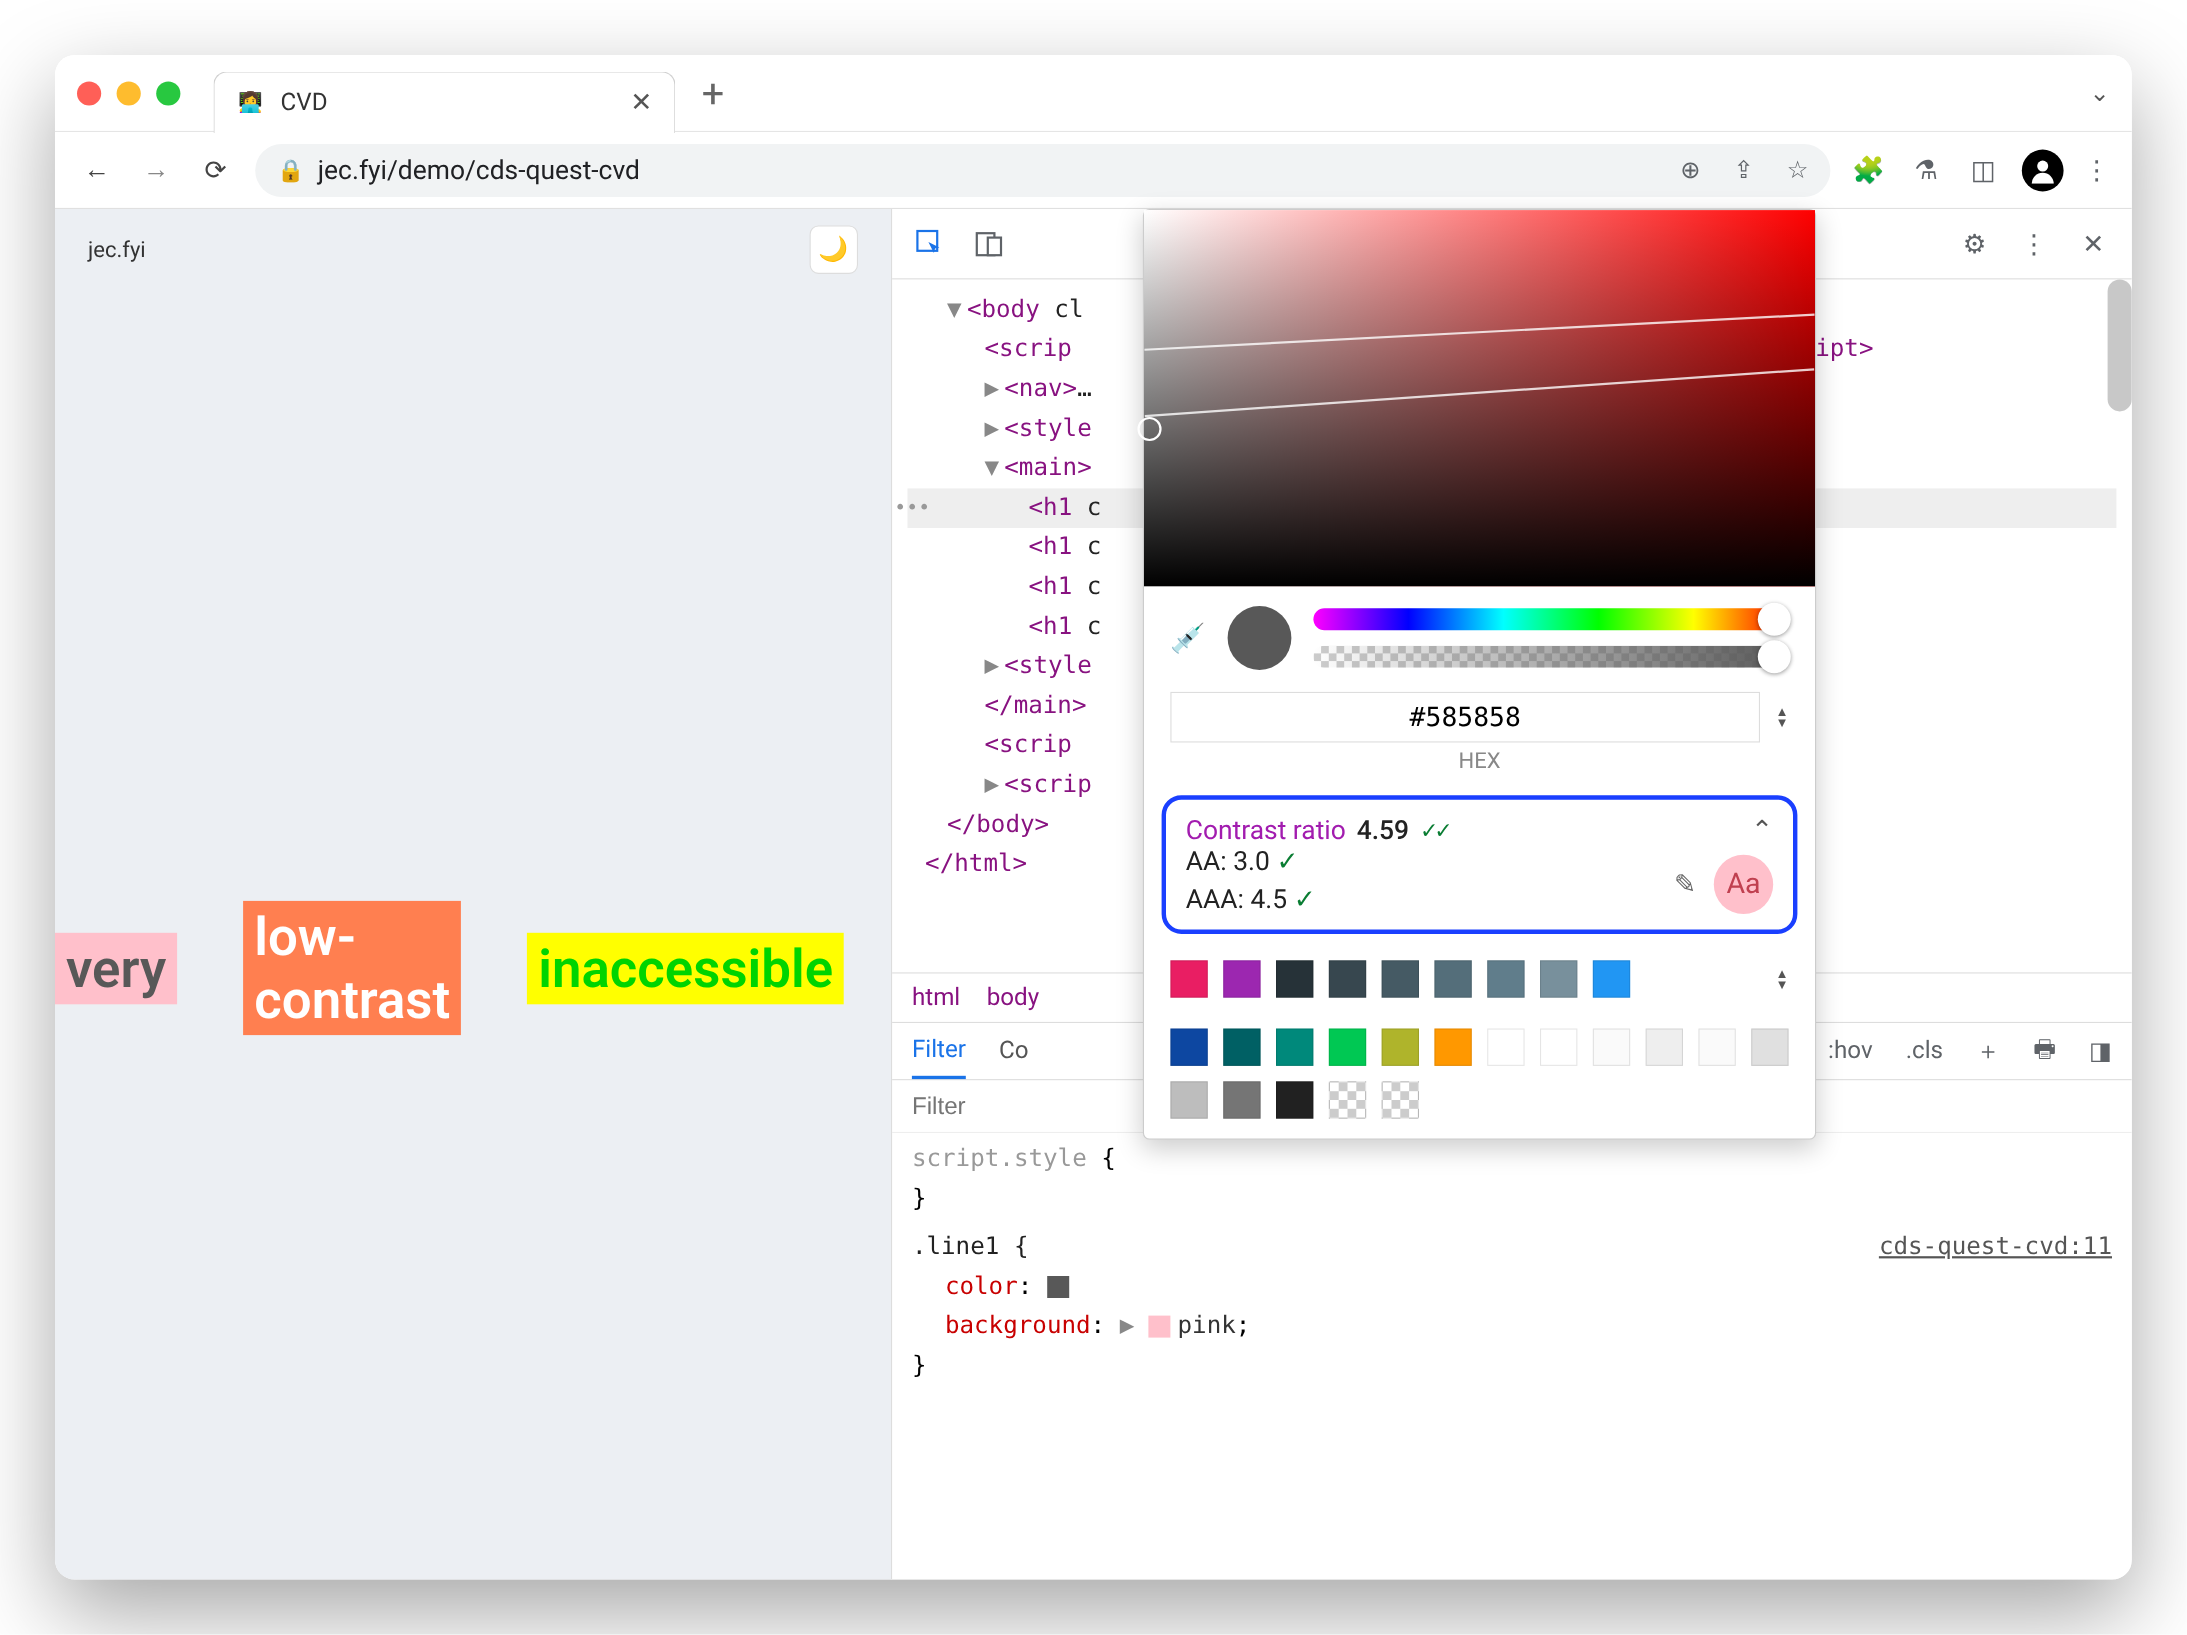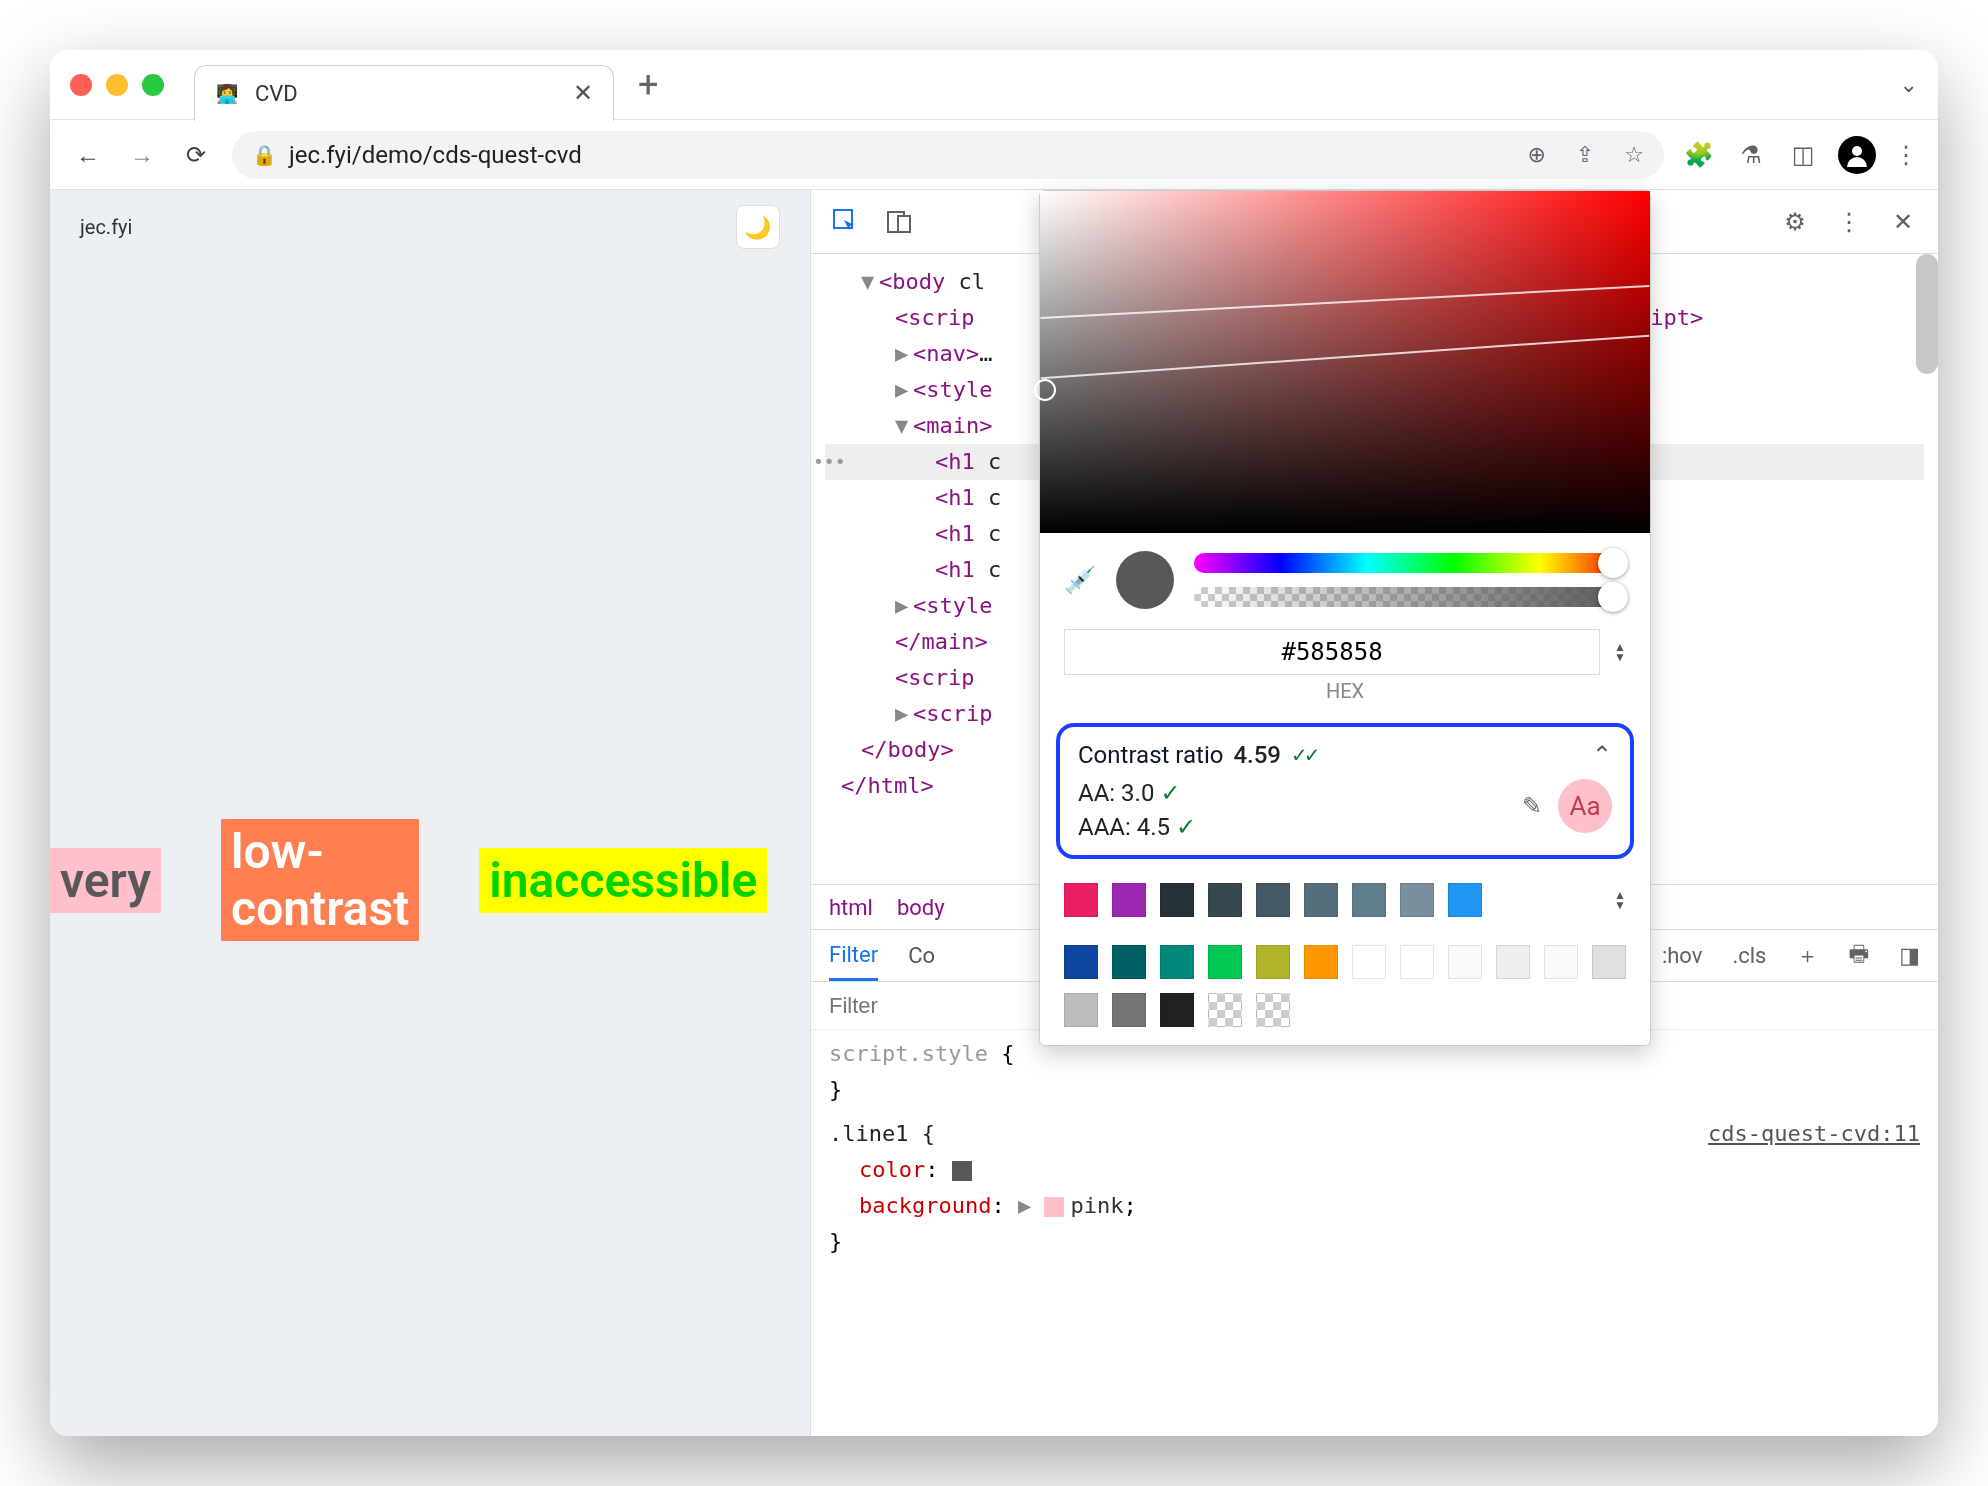--- a/index.html
+++ b/index.html
@@ -102,25 +102,25 @@
 .alpha-slider { height: 20px; border-radius: 10px; background: linear-gradient(to right, rgba(88,88,88,0), rgba(88,88,88,1)), repeating-conic-gradient(#ccc 0 25%, #fff 0 50%) 0 0/14px 14px; position: relative; }
 .slider-knob { position: absolute; right: -2px; top: -5px; width: 30px; height: 30px; border-radius: 50%; background: #fff; box-shadow: 0 1px 4px rgba(0,0,0,0.4); }
 
 .cp-hex { padding: 6px 24px 14px; display: flex; align-items: center; gap: 14px; }
 .hex-input { flex: 1; border: 1px solid #ddd; height: 46px; text-align: center; font-size: 24px; font-family: Menlo, monospace; }
 .hex-switch { display: flex; flex-direction: column; font-size: 12px; color: #555; line-height: 10px; }
 .hex-label { text-align: center; color: #888; font-size: 20px; margin-top: -10px; padding-bottom: 12px; }
 
 .contrast-box { margin: 8px 16px 14px; border: 4px solid #1a3fff; border-radius: 18px; padding: 14px 18px; }
 .cb-row1 { display: flex; align-items: center; font-size: 24px; gap: 10px; }
-.cb-row1 .label { color: #0f172a; }
+.cb-row1 .label { color: #a21caf; }
 .cb-row1 .val { color: #222; font-weight: 500; }
 .cb-row1 .checks { color: #0a7d33; font-size: 20px; letter-spacing: -4px; }
 .cb-row1 .collapse { margin-left: auto; color: #555; }
-.cb-row2 { display: flex; align-items: flex-start; margin-top: 10px; font-size: 24px; gap: 20px; }
+.cb-row2 { display: flex; align-items: flex-end; font-size: 24px; gap: 20px; }
 .cb-left { display: flex; flex-direction: column; gap: 6px; }
 .cb-left span { color: #222; }
 .cb-left .ok { color: #0a7d33; margin-left: 6px; }
 .cb-right { margin-left: auto; display: flex; align-items: center; gap: 16px; }
 .cb-right .pen { font-size: 24px; color: #666; }
 .cb-right .sample { width: 54px; height: 54px; border-radius: 50%; background: #ffc0cb; color: #c04050; display: flex; align-items: center; justify-content: center; font-size: 26px; }
 
 .palette { padding: 10px 24px 18px; display: flex; gap: 14px; flex-wrap: wrap; align-items: center; }
 .sw-big { width: 34px; height: 34px; border: 1px solid rgba(0,0,0,0.1); }
 .pal-switch { margin-left: auto; display: flex; flex-direction: column; font-size: 12px; color: #555; line-height: 10px; }

